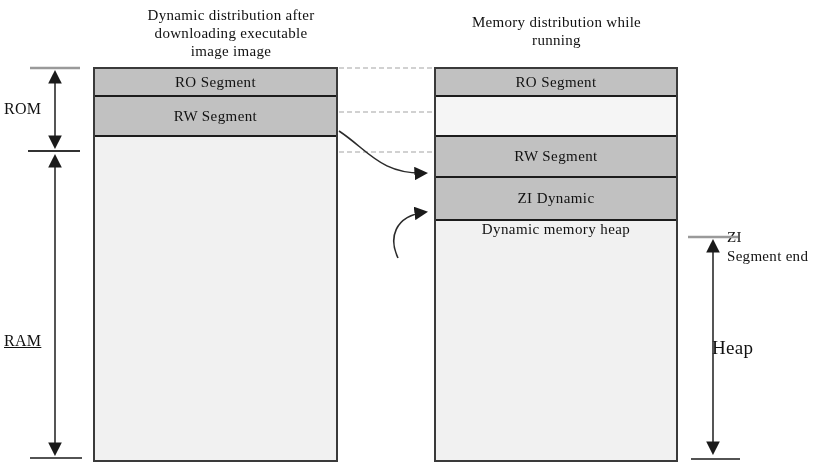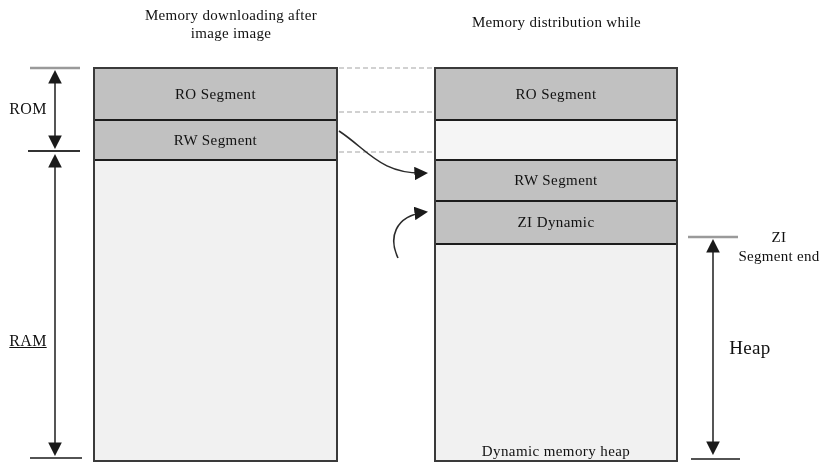--- a/index.html
+++ b/index.html
@@ -50,31 +50,30 @@
 
   .seg {
     display: flex;
     align-items: center;
     justify-content: center;
     font-size: 15px;
     letter-spacing: 0.4px;
     flex: 0 0 auto;
   }
   .seg-filled { background: var(--segment-fill); border-bottom: 2px solid var(--separator); }
-  .seg-ro   { height: 52px; }
+  .seg-ro   { height: 28px; }
   .seg-rw-l { height: 40px; border-bottom: 2px solid var(--separator); }
   .seg-gap  { height: 40px; background: var(--gap-fill); border-bottom: 2px solid var(--separator); }
   .seg-rw-r { height: 41px; }
   .seg-zi   { height: 43px; }
   .seg-rest { flex: 1 1 auto; background: var(--light-fill); }
-  .seg-heap { flex: 1 1 auto; background: var(--light-fill); display:flex; align-items:flex-end; justify-content:center; font-size: 15px; letter-spacing: 0.4px; }
+  .seg-heap { flex: 1 1 auto; background: var(--light-fill); display:flex; align-items:flex-start; justify-content:center; font-size: 15px; letter-spacing: 0.4px; }
 
   .side-label {
     position: absolute;
-    text-align: center;
     font-size: 16px;
     letter-spacing: 0.3px;
   }
   .label-rom { left: 4px; top: 100px; width: 48px; }
   .label-ram { left: 4px; top: 332px; width: 48px; text-decoration: underline; }
   .label-heap { left: 712px; top: 337px; width: 76px; font-size: 19px; }
   .label-zi-end { left: 727px; top: 228px; width: 104px; font-size: 15px; line-height: 19px; }
 
   svg.overlay {
     position: absolute;
@@ -82,25 +81,27 @@
     width: 829px; height: 464px;
     pointer-events: none;
   }
 </style>
 </head>
 <body>
 
 <div class="canvas">
 
   <div class="title title-left">
-    <div>Memory downloading after</div>
+    <div>Dynamic distribution after</div>
+    <div>downloading executable</div>
     <div>image image</div>
   </div>
   <div class="title title-right">
     <div>Memory distribution while</div>
+    <div>running</div>
   </div>
 
   <div class="memcol memcol-left">
     <div class="seg seg-filled seg-ro">
       <span>RO Segment</span>
     </div>
     <div class="seg seg-filled seg-rw-l">
       <span>RW Segment</span>
     </div>
     <div class="seg seg-rest"></div>

